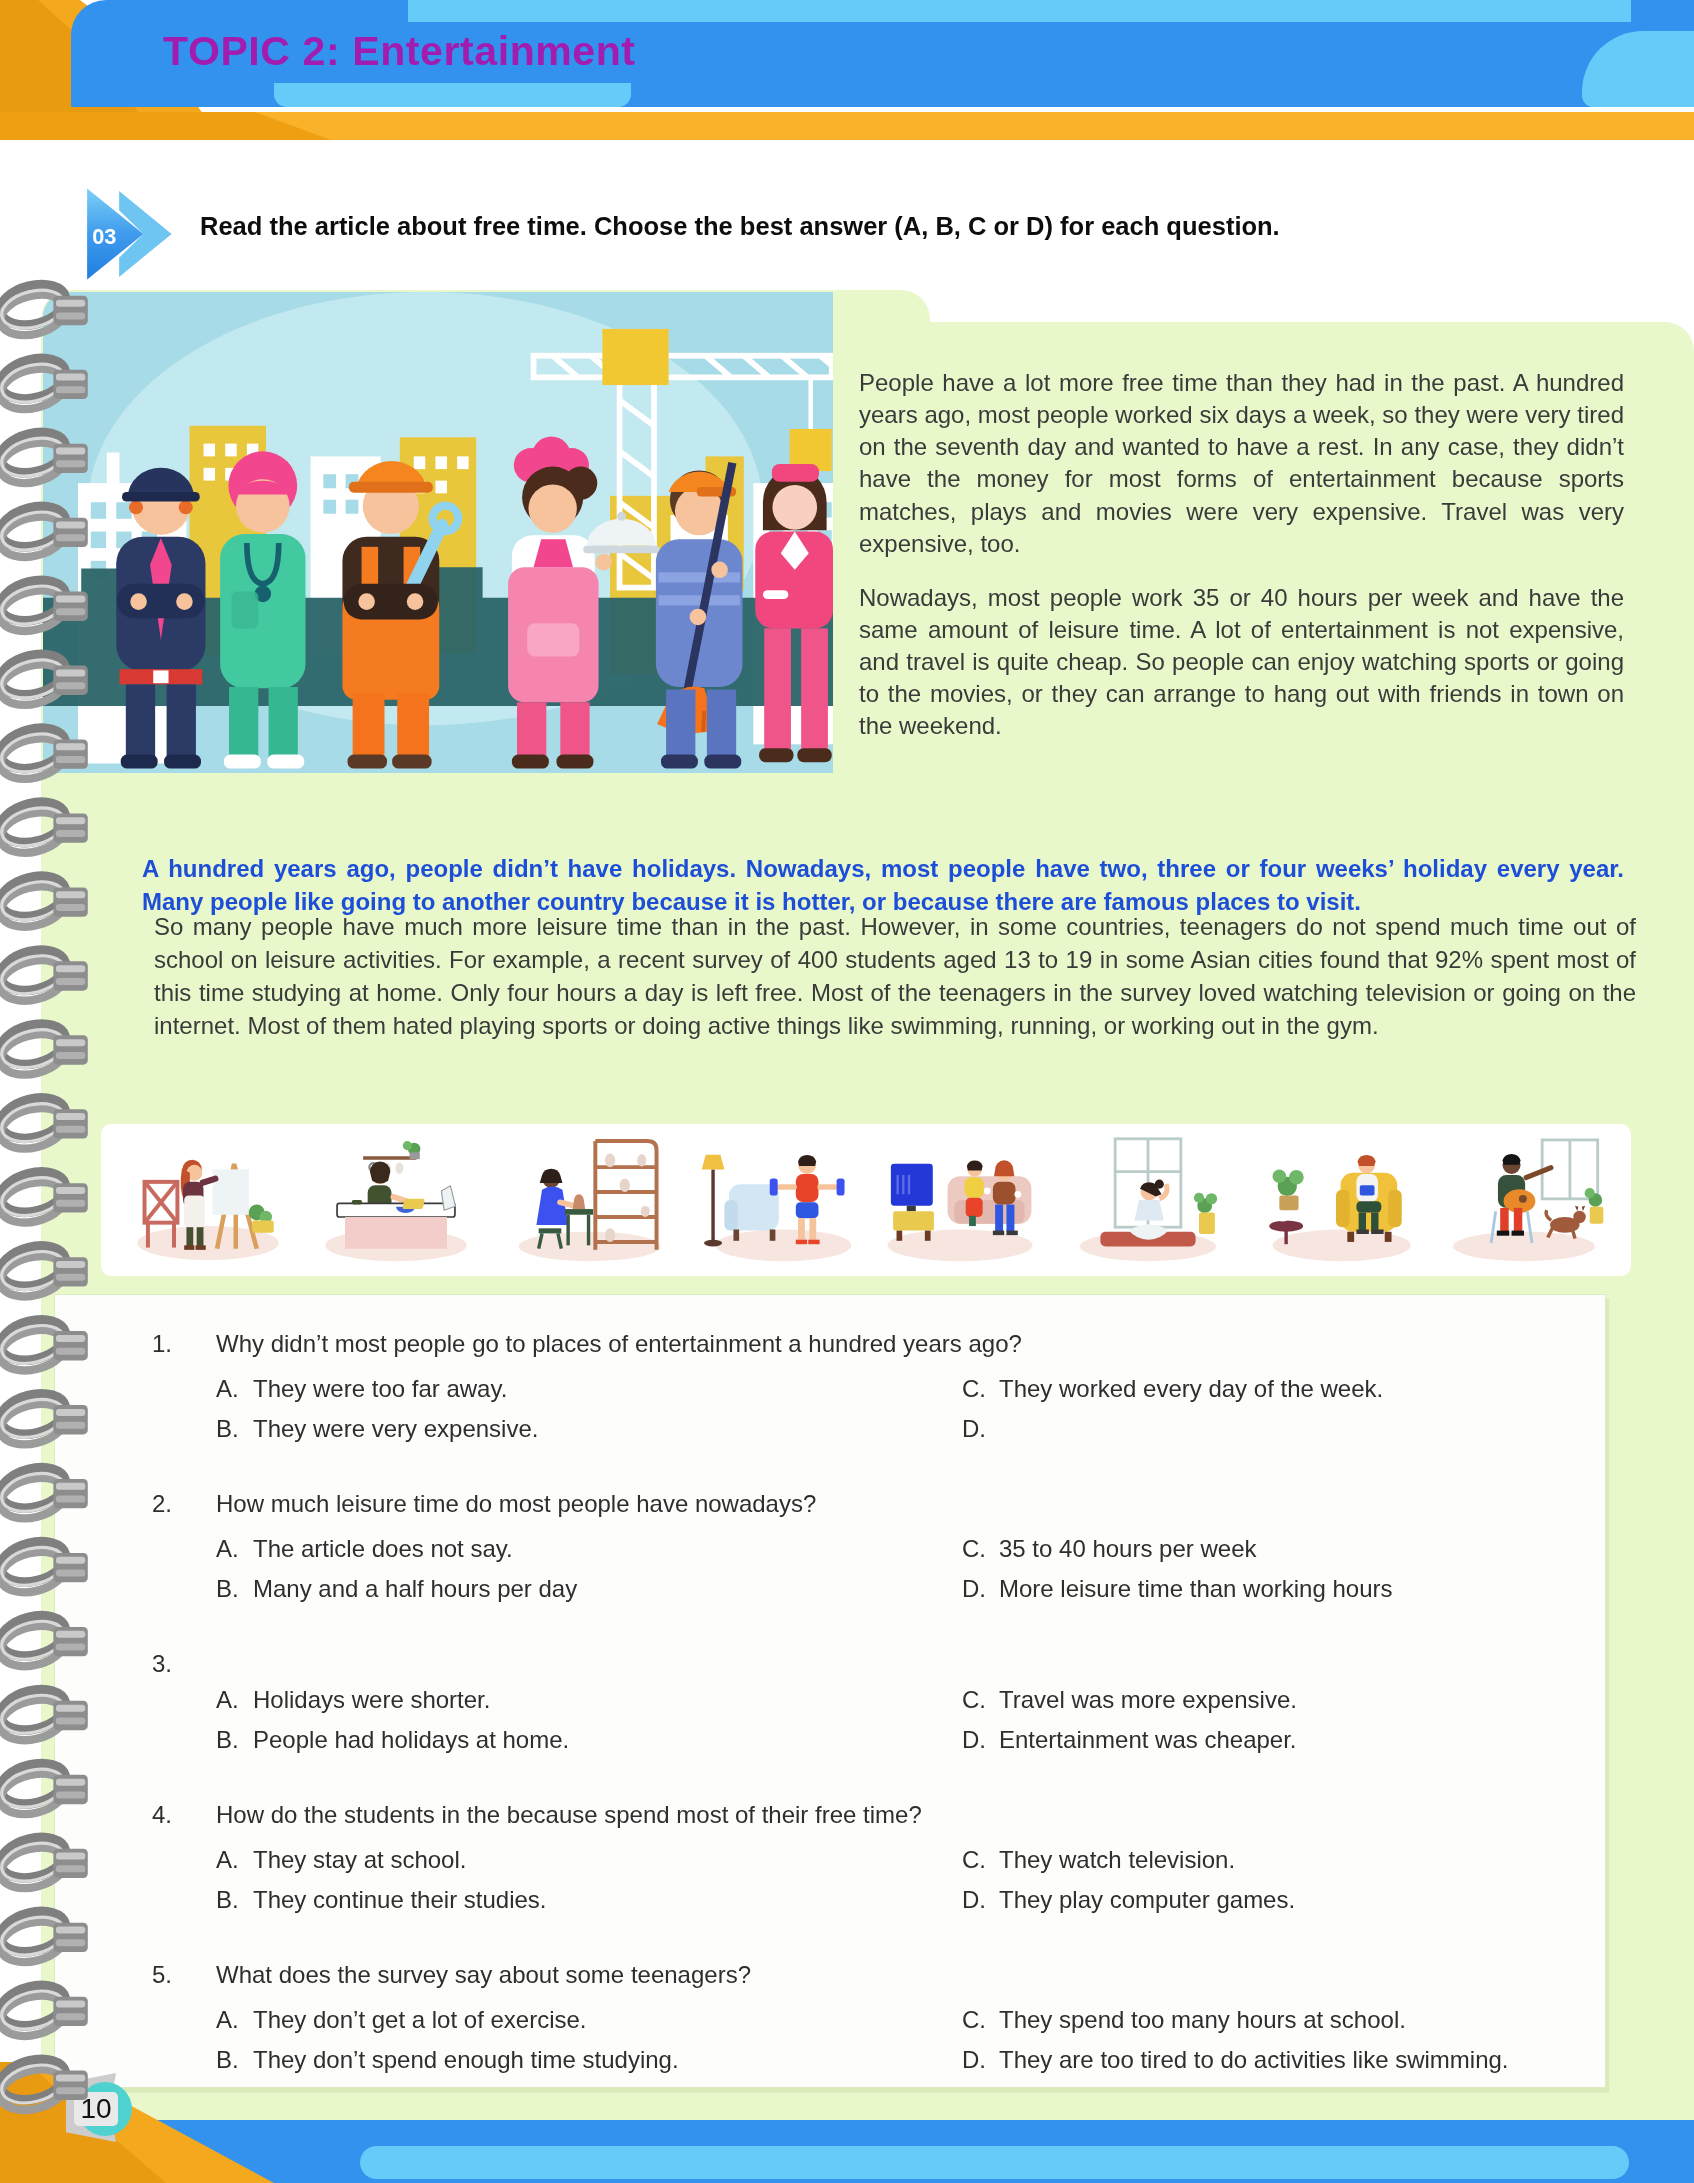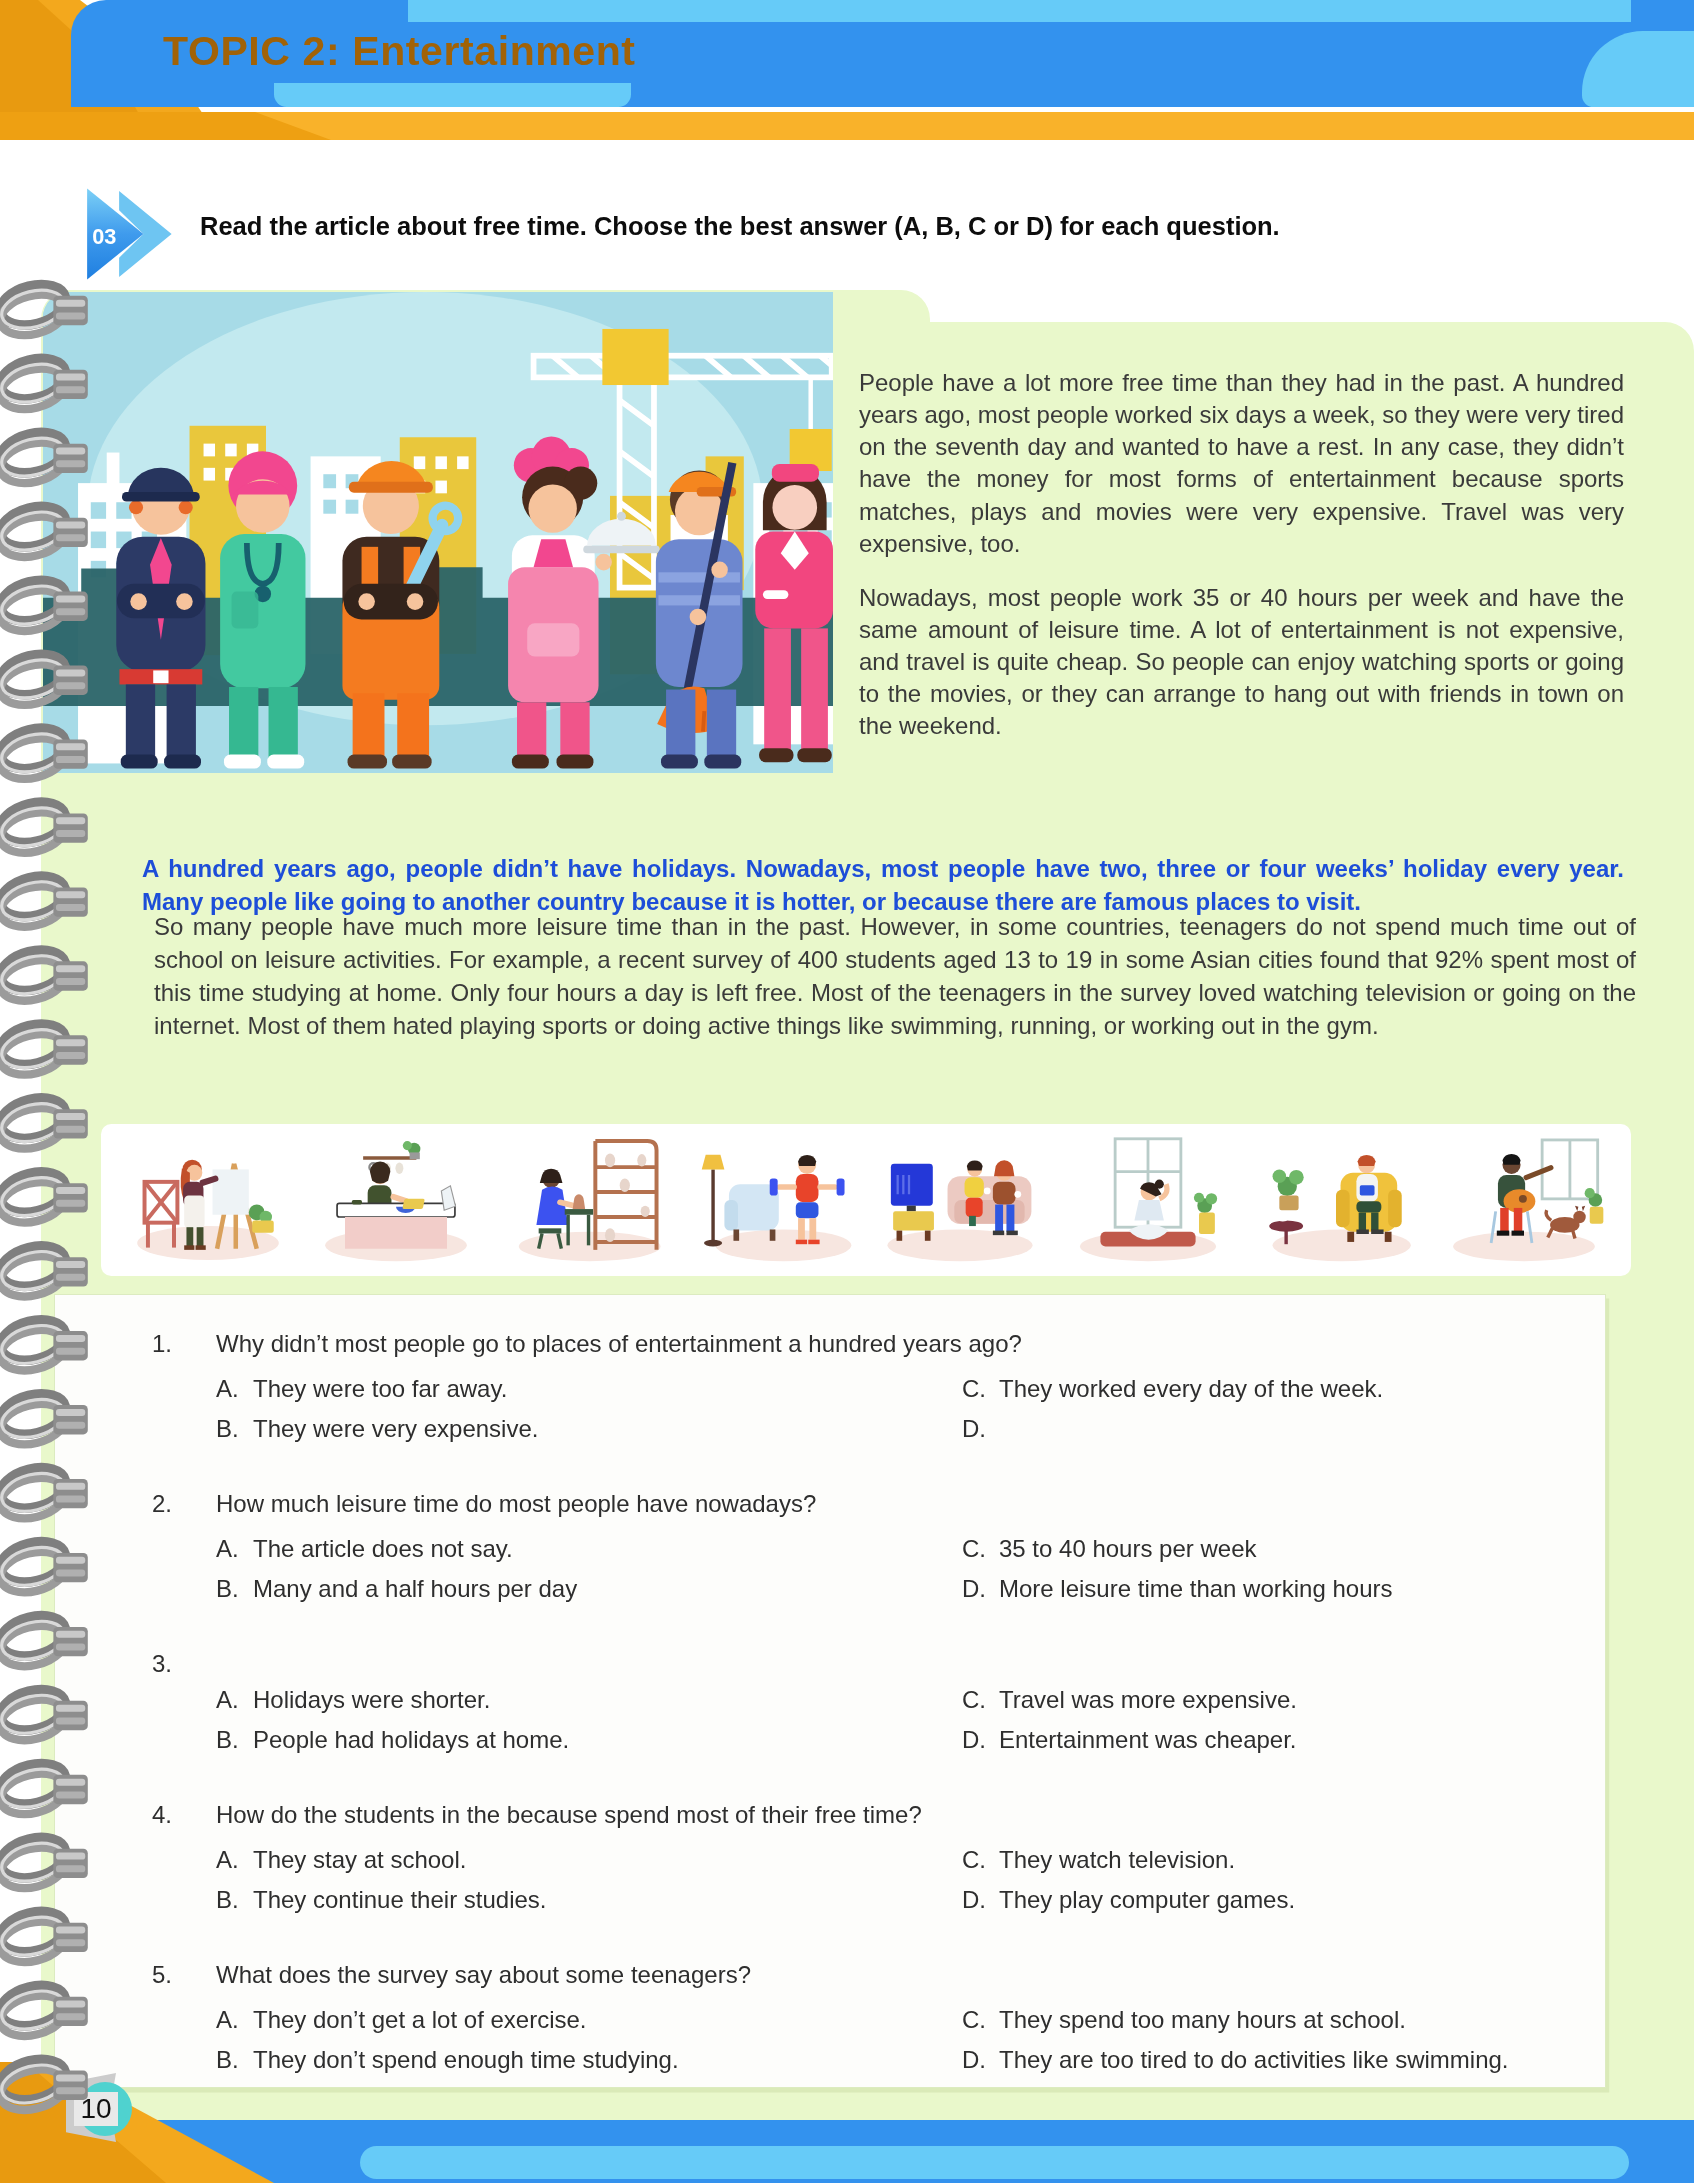--- a/index.html
+++ b/index.html
@@ -7,21 +7,21 @@
         font-family:"Liberation Sans", sans-serif;color:#3c3c3c;}
 
   
   .banner{position:absolute;left:71px;top:0;width:1623px;height:107px;
           background:#3392ee;border-radius:35px 0 0 0;z-index:2;}
   .banner-strip{position:absolute;left:408px;top:0;width:1223px;height:21.7px;background:#66cbf8;z-index:3;}
   .banner-tab{position:absolute;left:274px;top:83px;width:357px;height:24px;background:#66cbf8;
               border-radius:0 0 12.7px 12.7px;z-index:3;}
   .banner-round{position:absolute;right:0;top:31px;width:112px;height:76px;background:#66cbf8;
               border-radius:61px 0 0 11.5px;z-index:3;}
-  .page-title{position:absolute;left:163px;top:28px;z-index:5;color:#a16207;
+  .page-title{position:absolute;left:163px;top:28px;z-index:5;color:#a21caf;
               font-size:41px;font-weight:bold;letter-spacing:0.6px;}
   .orange-bar{position:absolute;left:0;top:112px;width:1694px;height:28px;background:#f9b22a;z-index:1;}
   .orange-bar-dark{position:absolute;left:0;top:112px;width:331px;height:28px;background:#eea012;
               clip-path:polygon(0 0,255px 0,331px 100%,0 100%);z-index:1;}
   .orange-wedge-top{position:absolute;left:0;top:0;width:220px;height:140px;background:#f3a81d;
               clip-path:polygon(0 0,80px 0,147px 51px,191px 96px,220px 140px,0 140px);z-index:1;}
   .orange-wedge-top-dark{position:absolute;left:0;top:0;width:153px;height:140px;background:#e89a10;
               clip-path:polygon(0 0,38px 0,115px 70px,153px 140px,0 140px);z-index:1;}
 
   
@@ -74,21 +74,21 @@
   .bottom-inner{position:absolute;left:360px;top:2146px;width:1269px;height:33px;background:#66cbf8;
              border-radius:16.6px;z-index:2;}
   .orange-wedge-bottom{position:absolute;left:0;top:2062px;width:274px;height:121px;background:#f3a81d;
              clip-path:polygon(0 0,50px 0,274px 121px,0 121px);z-index:3;}
   .orange-wedge-bottom-dark{position:absolute;left:0;top:2062px;width:166px;height:121px;background:#e89a10;
              clip-path:polygon(0 0,25.5px 0,166px 121px,0 121px);z-index:3;}
   .page-flag{position:absolute;left:66px;top:2073px;width:50px;height:69px;background:#cccccc;
              clip-path:polygon(0 14%,100% 0,88% 50%,100% 100%,0 86%);z-index:4;}
   .page-dot{position:absolute;left:78px;top:2082px;width:54px;height:54px;background:#4fd2cf;
              border-radius:50%;z-index:5;display:flex;align-items:center;justify-content:center;}
-  .page-num{font-size:28px;color:#111;background:#e9e9e9;padding:1.3px 6.4px;border-radius:0;
+  .page-num{font-size:28px;color:#111;background:#e9e9e9;padding:1.3px 6.4px;border-radius:5px;
              transform:translateX(-9px);text-align:center;}
 
   
   .coils{position:absolute;left:-3.8px;top:274px;z-index:9;}
 </style>
 </head>
 <body>
 
 <div class="page">
 

